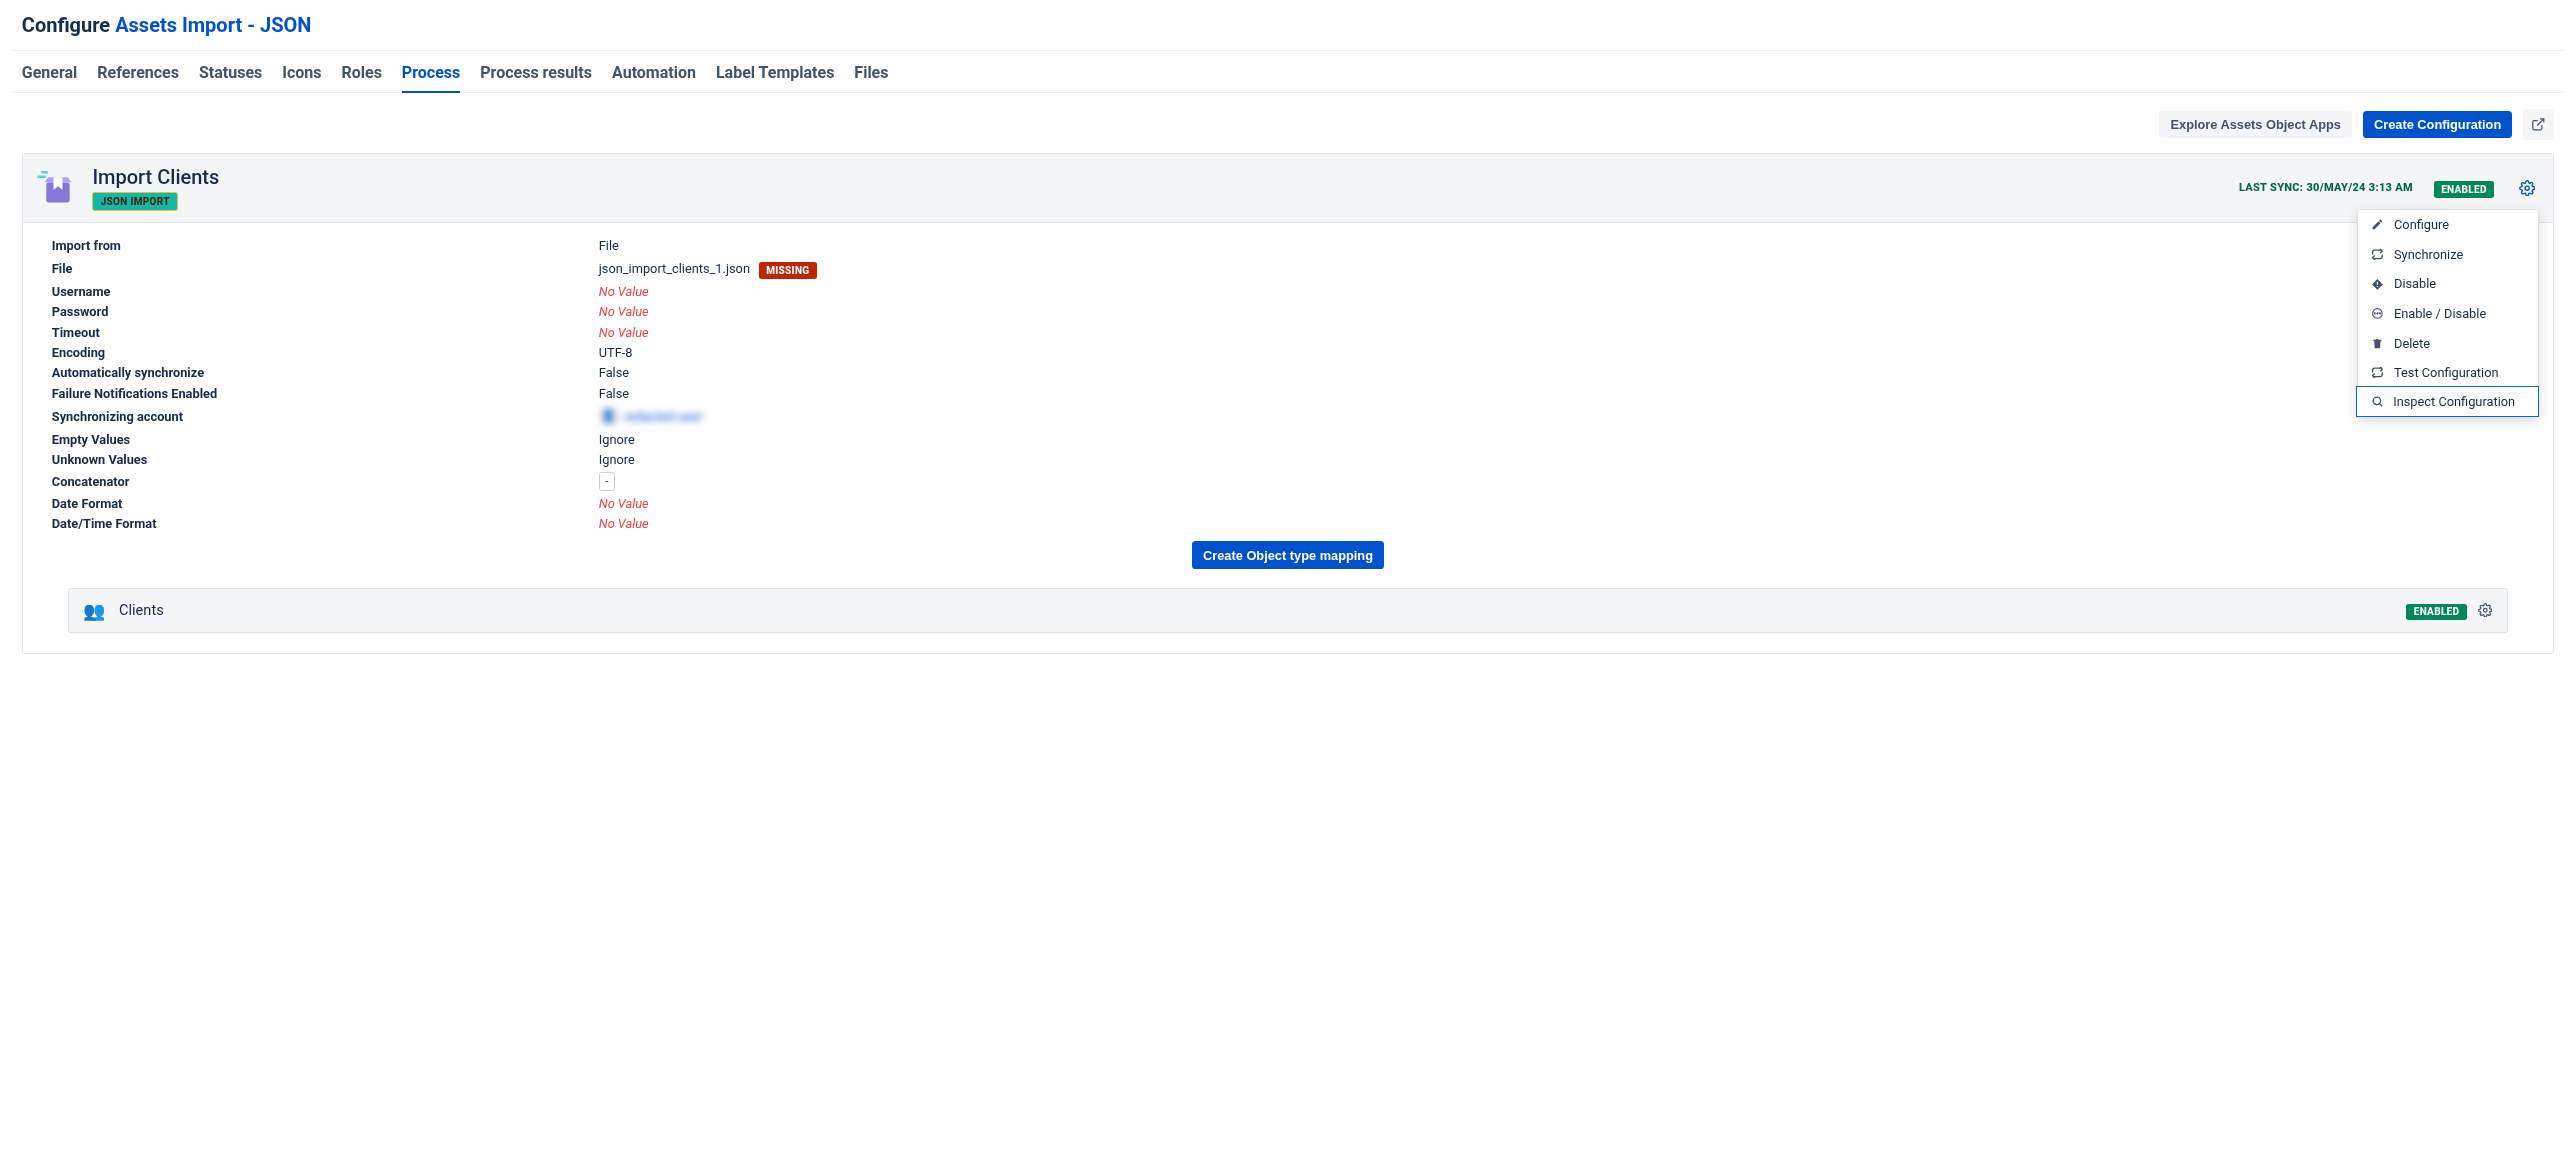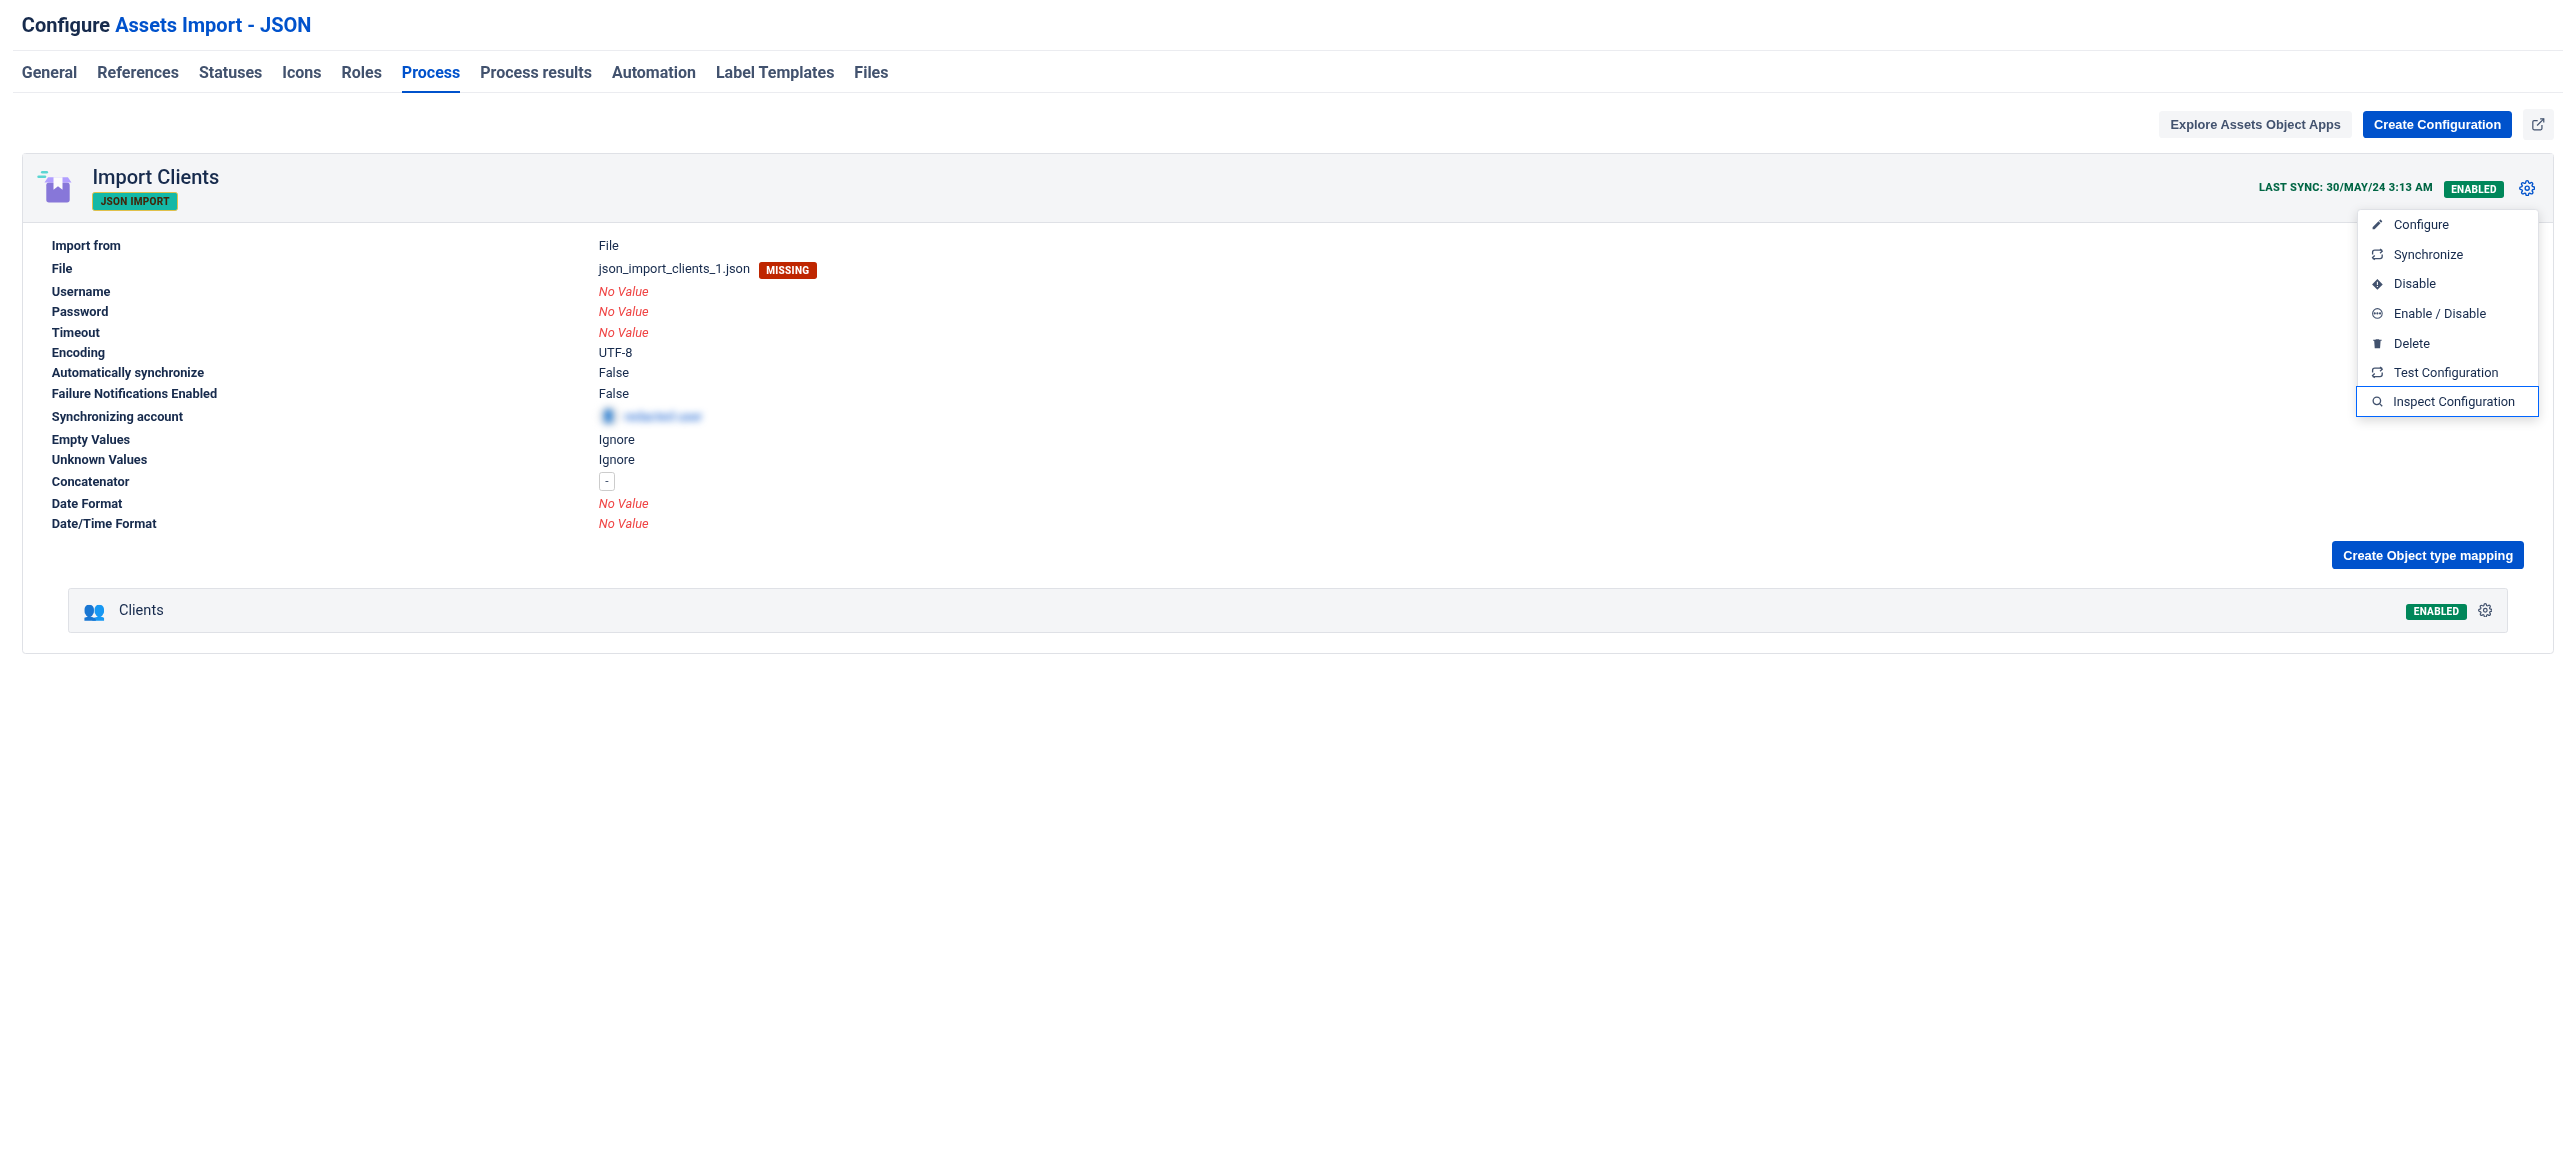--- a/index.html
+++ b/index.html
@@ -49,21 +49,21 @@
   .panel-title-block { flex: 0 0 auto; }
   .panel-title { font-size: 20px; font-weight: 500; color: #172b4d; }
   .badge {
     display: inline-block; font-size: 10px; font-weight: 800; padding: 2.7px 7.3px;
     border-radius: 2.7px; letter-spacing: 0.3px; margin-top: 3.6px;
   }
   .badge-yellow { background: #14b8a6; color: #42260a; border: 0.9px solid #e0c04a; }
   .badge-red { background: #bf2600; color: #fff; }
   .badge-green { background: #00875a; color: #fff; }
   .panel-header-right {
-    margin-left: auto; display: flex; align-items: center; gap: 11px; text-align: center;
+    margin-left: auto; display: flex; align-items: center; gap: 21px; text-align: center;
   }
   .sync-text { color: #006644; font-weight: 800; font-size: 11px; letter-spacing: 0.3px; }
   .gear-icon { color: #0052cc; cursor: pointer; padding: 3.6px; }
   .dropdown-menu {
     position: absolute; right: 0; top: 33px; background: #fff;
     border: 0.9px solid #dfe1e6; box-shadow: 0 3.6px 11px rgba(0,0,0,0.15);
     border-radius: 3.6px; min-width: 182px; z-index: 100;
   }
   .menu-item {
     display: flex; align-items: center; gap: 9px; padding: 7.3px 12.8px;
@@ -82,21 +82,21 @@
   }
   .avatar-blur {
     display: inline-flex; align-items: center; gap: 5.5px;
     filter: blur(3.6px); color:#0052cc;
   }
   .avatar-circle {
     width: 20px; height: 20px; border-radius: 50%; background: #dfe1e6;
     display: flex; align-items: center; justify-content: center; color:#6b778c; font-size:12px;
   }
   .create-mapping-row {
-    display:flex; justify-content:flex-end; padding: 7.3px 0 12.8px 0;
+    display:flex; justify-content:center; padding: 7.3px 0 12.8px 0;
   }
   .sub-panel {
     margin: 5.5px 16.4px 0 16.4px; background: #f4f5f7; border: 0.9px solid #dfe1e6;
     border-radius: 2.7px; display: flex; align-items: center; padding: 11px 14.6px; gap: 12.8px;
   }
   .sub-panel-right { margin-left: auto; display:flex; align-items:center; gap:11px; }
   svg { display: block; }
 </style>
 </head>
 <body>

